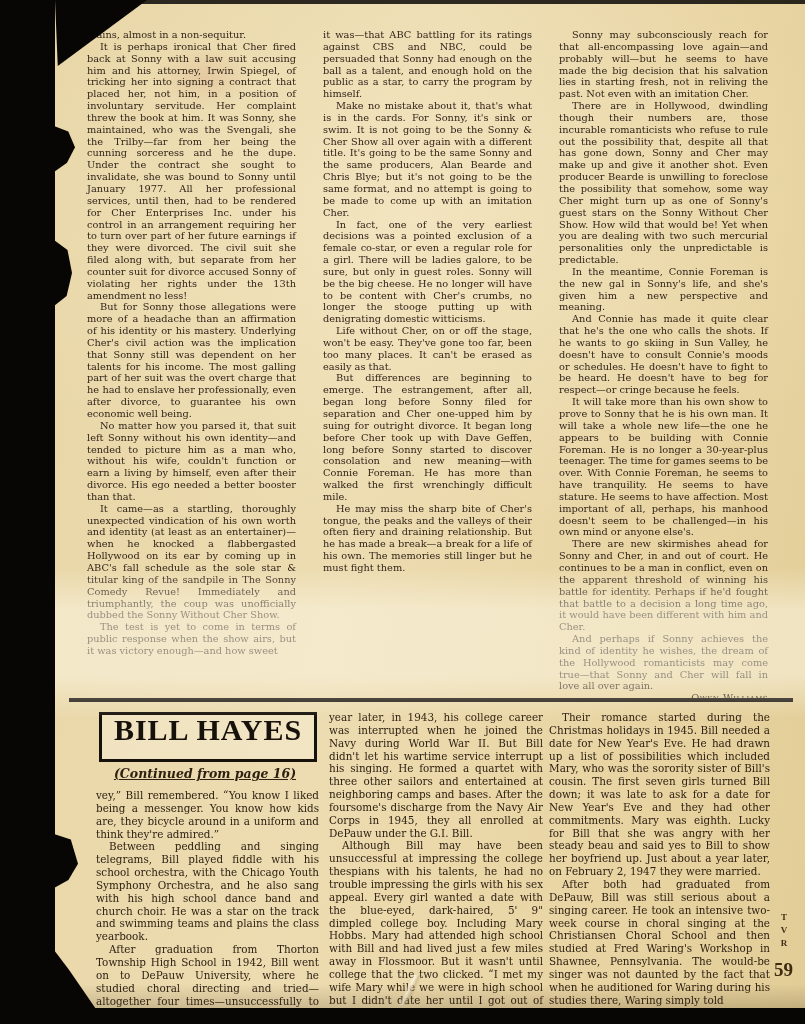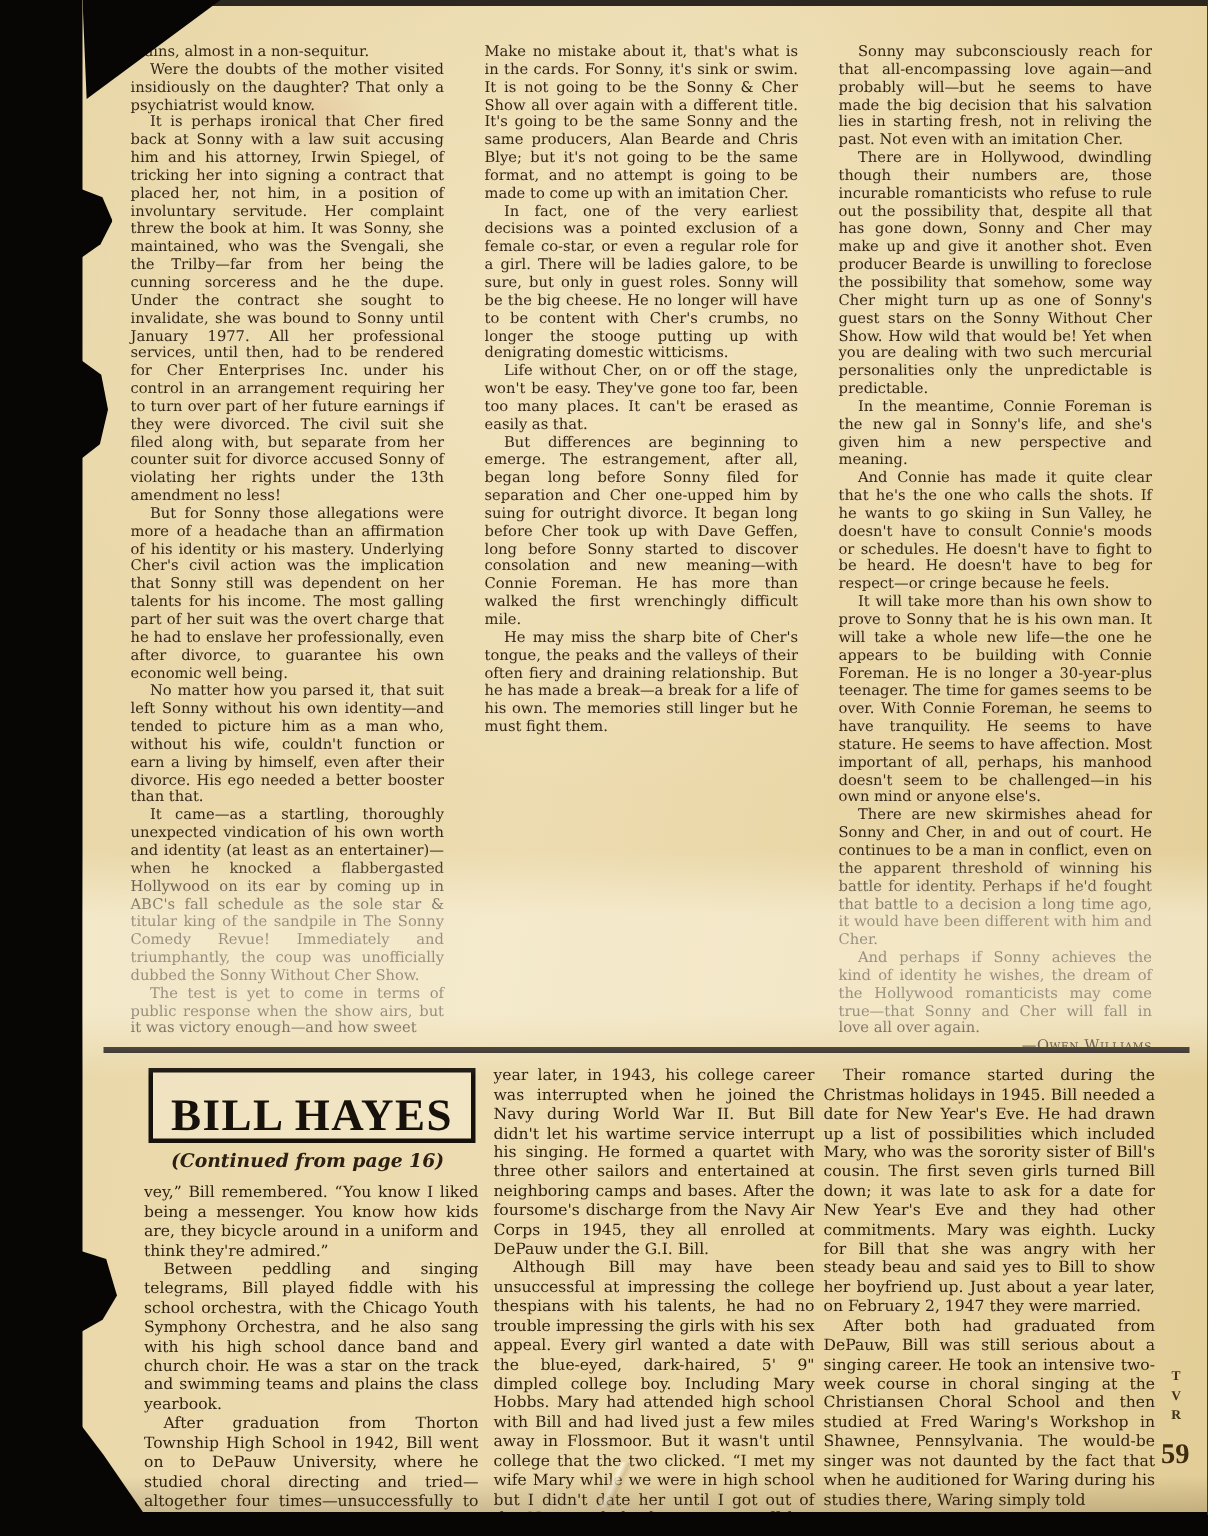--- a/index.html
+++ b/index.html
@@ -60,30 +60,30 @@
   .no-first-indent .para:first-child{text-indent:0;}
   .byline{
     text-align:right;font-variant:small-caps;letter-spacing:0.4px;
     font-size:9.8px;line-height:11.85px;color:#33251a;margin-top:0;
   }
   
   .rule{position:absolute;left:14px;top:698px;width:724px;height:4px;background:#17110b;}
   
   .bh-box{
     position:absolute;left:44px;top:712px;width:212px;height:44px;
-    border:3px solid #17110b;display:flex;align-items:flex-end;justify-content:center;
+    border:3px solid #17110b;display:flex;align-items:flex-start;justify-content:center;
     background:rgba(252,247,232,0.35);
   }
   .bh-title{
     font-family:"Liberation Serif", serif;font-weight:bold;
     font-size:30px;letter-spacing:1px;color:#17110b;line-height:1;
   }
   .bh-cont{
     position:absolute;left:30px;top:766px;width:240px;text-align:center;
-    font-style:italic;font-weight:bold;font-size:12.5px;color:#2d2013;
+    font-style:italic;font-weight:bold;font-size:12.5px;color:#2d2013;text-decoration:underline;
   }
   .bcol{position:absolute;color:#2f2113;font-size:10.4px;line-height:12.85px;text-align:justify;}
   .bcol-1{left:41px;top:789px;width:223px;}
   .bcol-2{left:274px;top:711px;width:214px;}
   .bcol-3{left:494px;top:711px;width:221px;}
   
   .edge-letters{position:absolute;left:722px;top:911px;width:14px;text-align:center;}
   .edge-letter{display:block;font-weight:bold;font-size:9px;line-height:13px;color:#42301a;
     font-family:"Liberation Serif", serif;}
   .page-number{
@@ -92,28 +92,28 @@
   }
 </style>
 </head>
 <body>
 
 <div class="paper">
 
   <div class="top-cols">
     <div class="col no-first-indent">
         <p class="para">plains, almost in a non-sequitur.</p>
-        <p class="para">Were the doubts of the mother visited insidiously on the daughter? That only a psychiatrist would know.</p>
         <p class="para">It is perhaps ironical that Cher fired back at Sonny with a law suit accusing him and his attorney, Irwin Spiegel, of tricking her into signing a contract that placed her, not him, in a position of involuntary servitude. Her complaint threw the book at him. It was Sonny, she maintained, who was the Svengali, she the Trilby—far from her being the cunning sorceress and he the dupe. Under the contract she sought to invalidate, she was bound to Sonny until January 1977. All her professional services, until then, had to be rendered for Cher Enterprises Inc. under his control in an arrangement requiring her to turn over part of her future earnings if they were divorced. The civil suit she filed along with, but separate from her counter suit for divorce accused Sonny of violating her rights under the 13th amendment no less!</p>
         <p class="para">But for Sonny those allegations were more of a headache than an affirmation of his identity or his mastery. Underlying Cher's civil action was the implication that Sonny still was dependent on her talents for his income. The most galling part of her suit was the overt charge that he had to enslave her professionally, even after divorce, to guarantee his own economic well being.</p>
         <p class="para">No matter how you parsed it, that suit left Sonny without his own identity—and tended to picture him as a man who, without his wife, couldn't function or earn a living by himself, even after their divorce. His ego needed a better booster than that.</p>
         <p class="para">It came—as a startling, thoroughly unexpected vindication of his own worth and identity (at least as an entertainer)—when he knocked a flabbergasted Hollywood on its ear by coming up in ABC's fall schedule as the sole star &amp; titular king of the sandpile in The Sonny Comedy Revue! Immediately and triumphantly, the coup was unofficially dubbed the Sonny Without Cher Show.</p>
         <p class="para">The test is yet to come in terms of public response when the show airs, but it was victory enough—and how sweet</p>
       </div>
     <div class="col no-first-indent">
+        <p class="para">it was—that ABC battling for its ratings against CBS and NBC, could be persuaded that Sonny had enough on the ball as a talent, and enough hold on the public as a star, to carry the program by himself.</p>
         <p class="para">Make no mistake about it, that's what is in the cards. For Sonny, it's sink or swim. It is not going to be the Sonny &amp; Cher Show all over again with a different title. It's going to be the same Sonny and the same producers, Alan Bearde and Chris Blye; but it's not going to be the same format, and no attempt is going to be made to come up with an imitation Cher.</p>
         <p class="para">In fact, one of the very earliest decisions was a pointed exclusion of a female co-star, or even a regular role for a girl. There will be ladies galore, to be sure, but only in guest roles. Sonny will be the big cheese. He no longer will have to be content with Cher's crumbs, no longer the stooge putting up with denigrating domestic witticisms.</p>
         <p class="para">Life without Cher, on or off the stage, won't be easy. They've gone too far, been too many places. It can't be erased as easily as that.</p>
         <p class="para">But differences are beginning to emerge. The estrangement, after all, began long before Sonny filed for separation and Cher one-upped him by suing for outright divorce. It began long before Cher took up with Dave Geffen, long before Sonny started to discover consolation and new meaning—with Connie Foreman. He has more than walked the first wrenchingly difficult mile.</p>
         <p class="para">He may miss the sharp bite of Cher's tongue, the peaks and the valleys of their often fiery and draining relationship. But he has made a break—a break for a life of his own. The memories still linger but he must fight them.</p>
       </div>
     <div class="col">
       <div>
           <p class="para">Sonny may subconsciously reach for that all-encompassing love again—and probably will—but he seems to have made the big decision that his salvation lies in starting fresh, not in reliving the past. Not even with an imitation Cher.</p>
           <p class="para">There are in Hollywood, dwindling though their numbers are, those incurable romanticists who refuse to rule out the possibility that, despite all that has gone down, Sonny and Cher may make up and give it another shot. Even producer Bearde is unwilling to foreclose the possibility that somehow, some way Cher might turn up as one of Sonny's guest stars on the Sonny Without Cher Show. How wild that would be! Yet when you are dealing with two such mercurial personalities only the unpredictable is predictable.</p>

